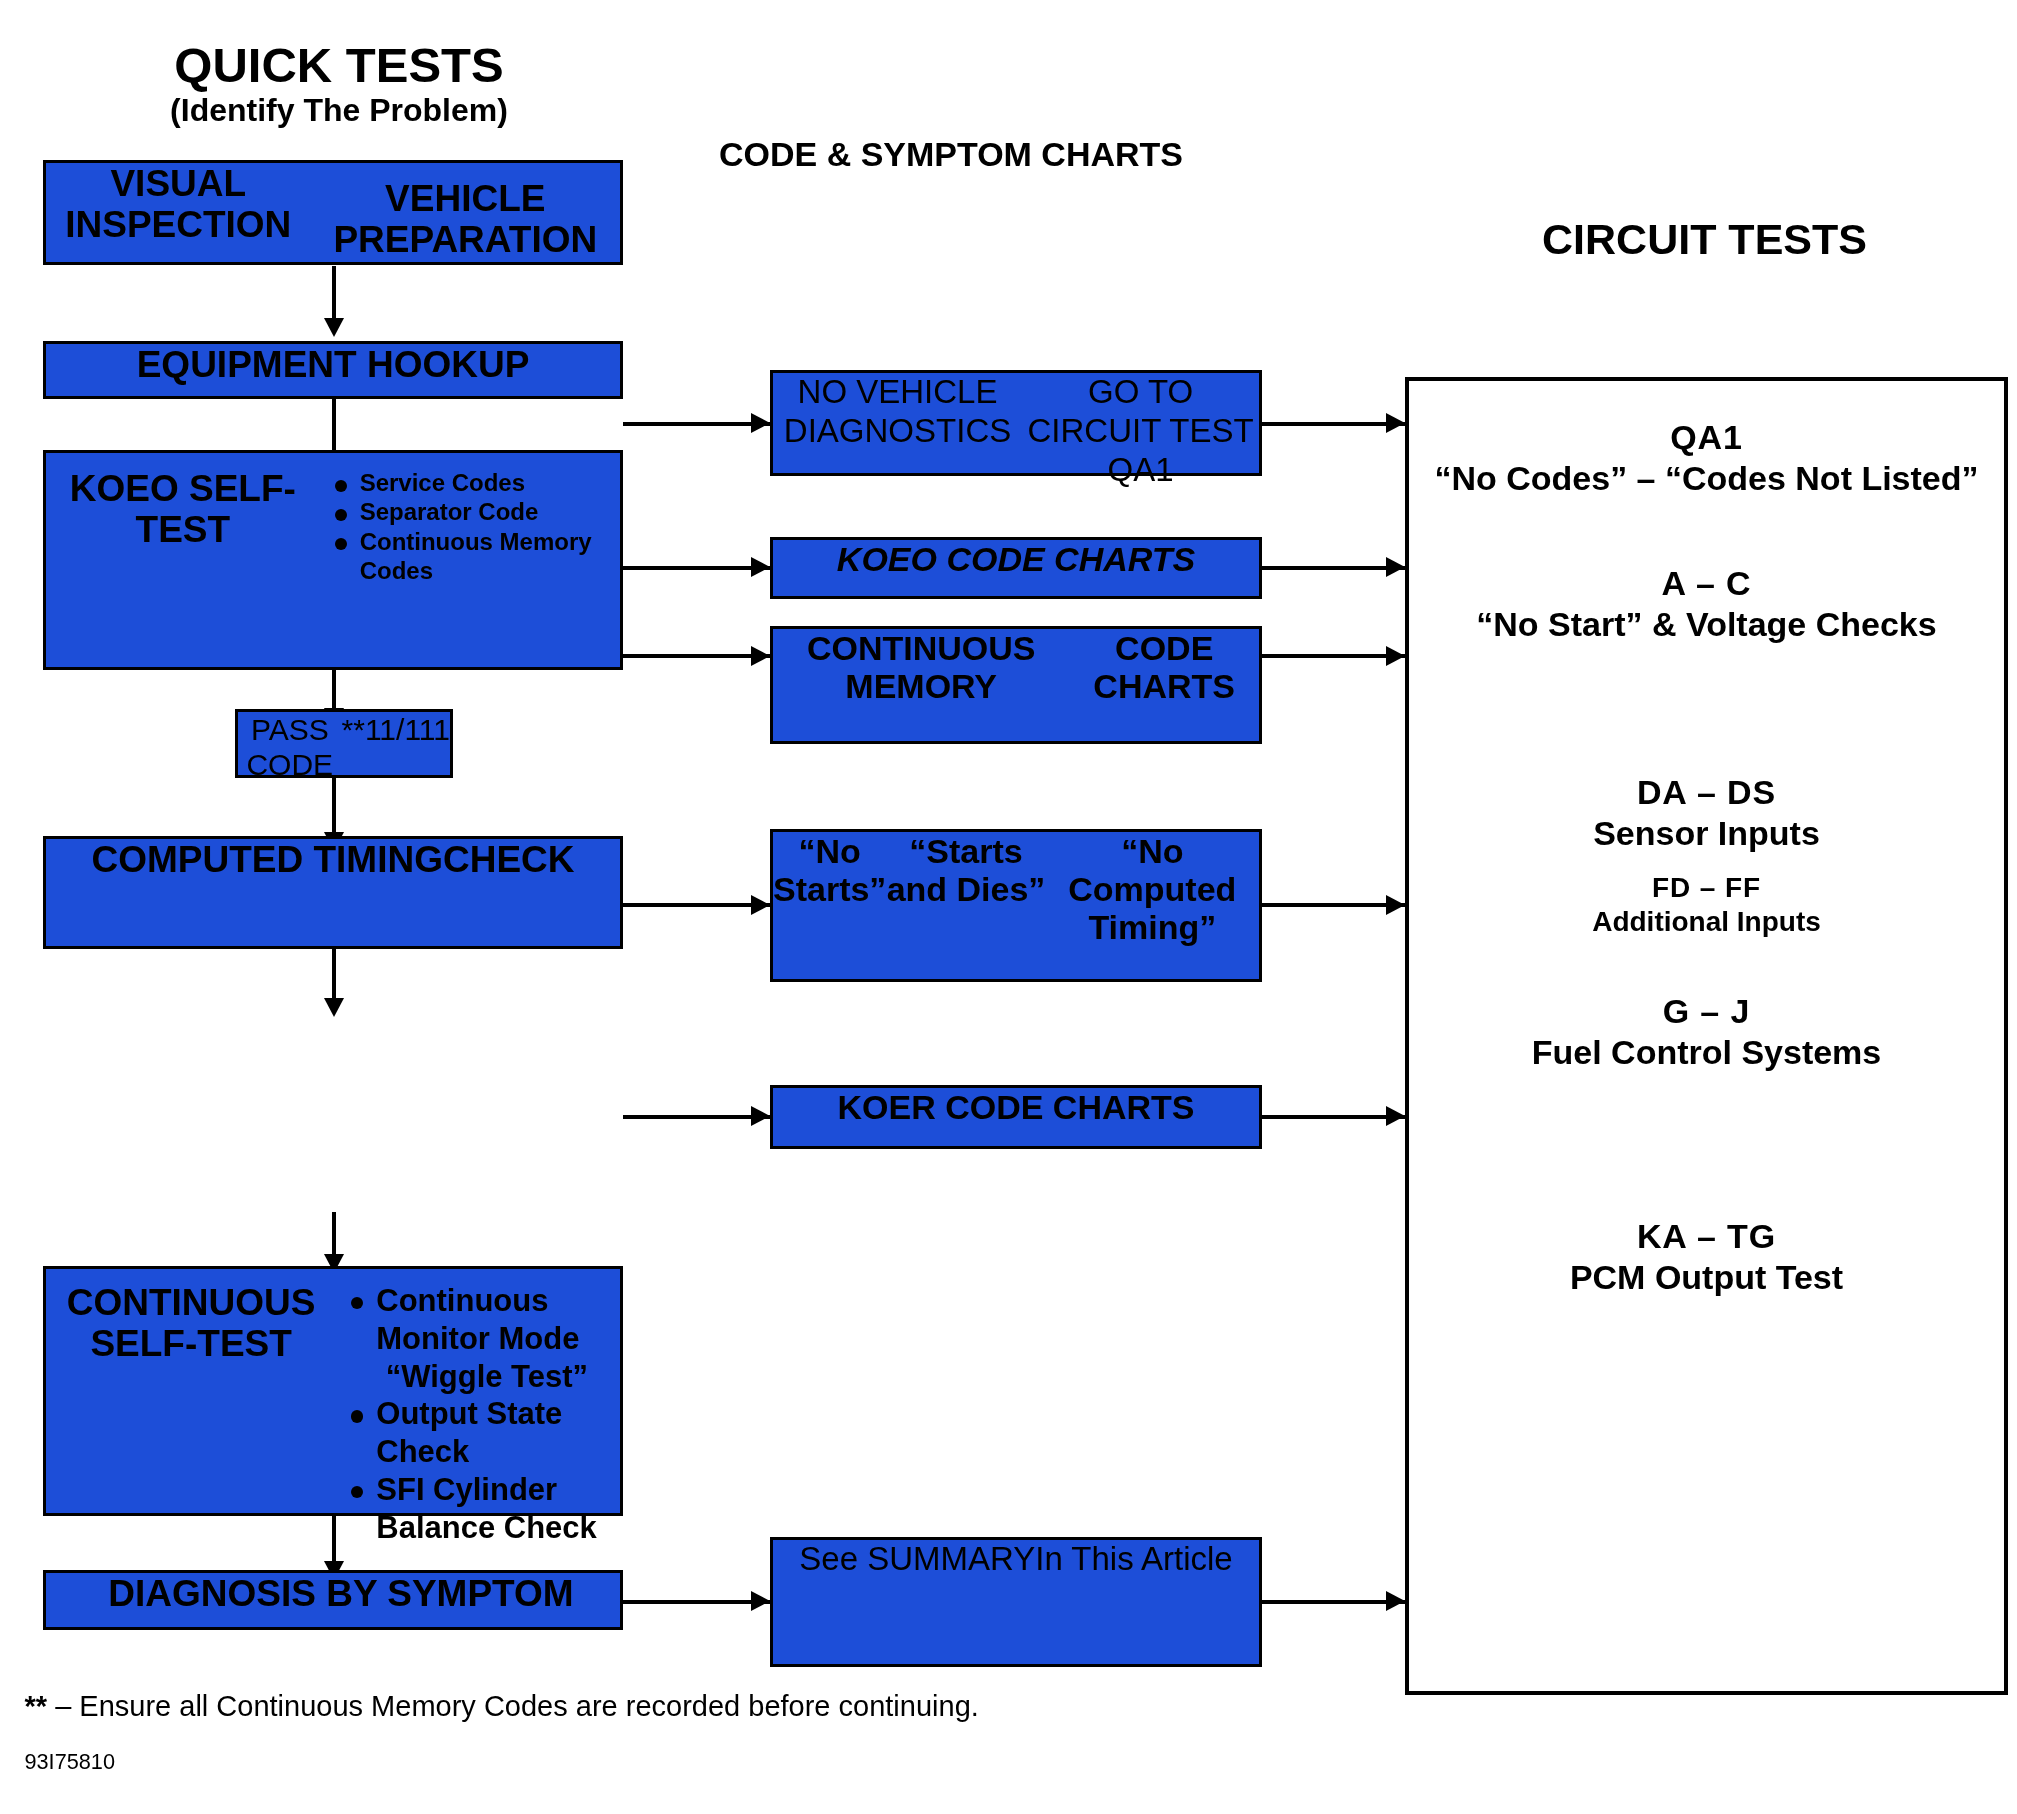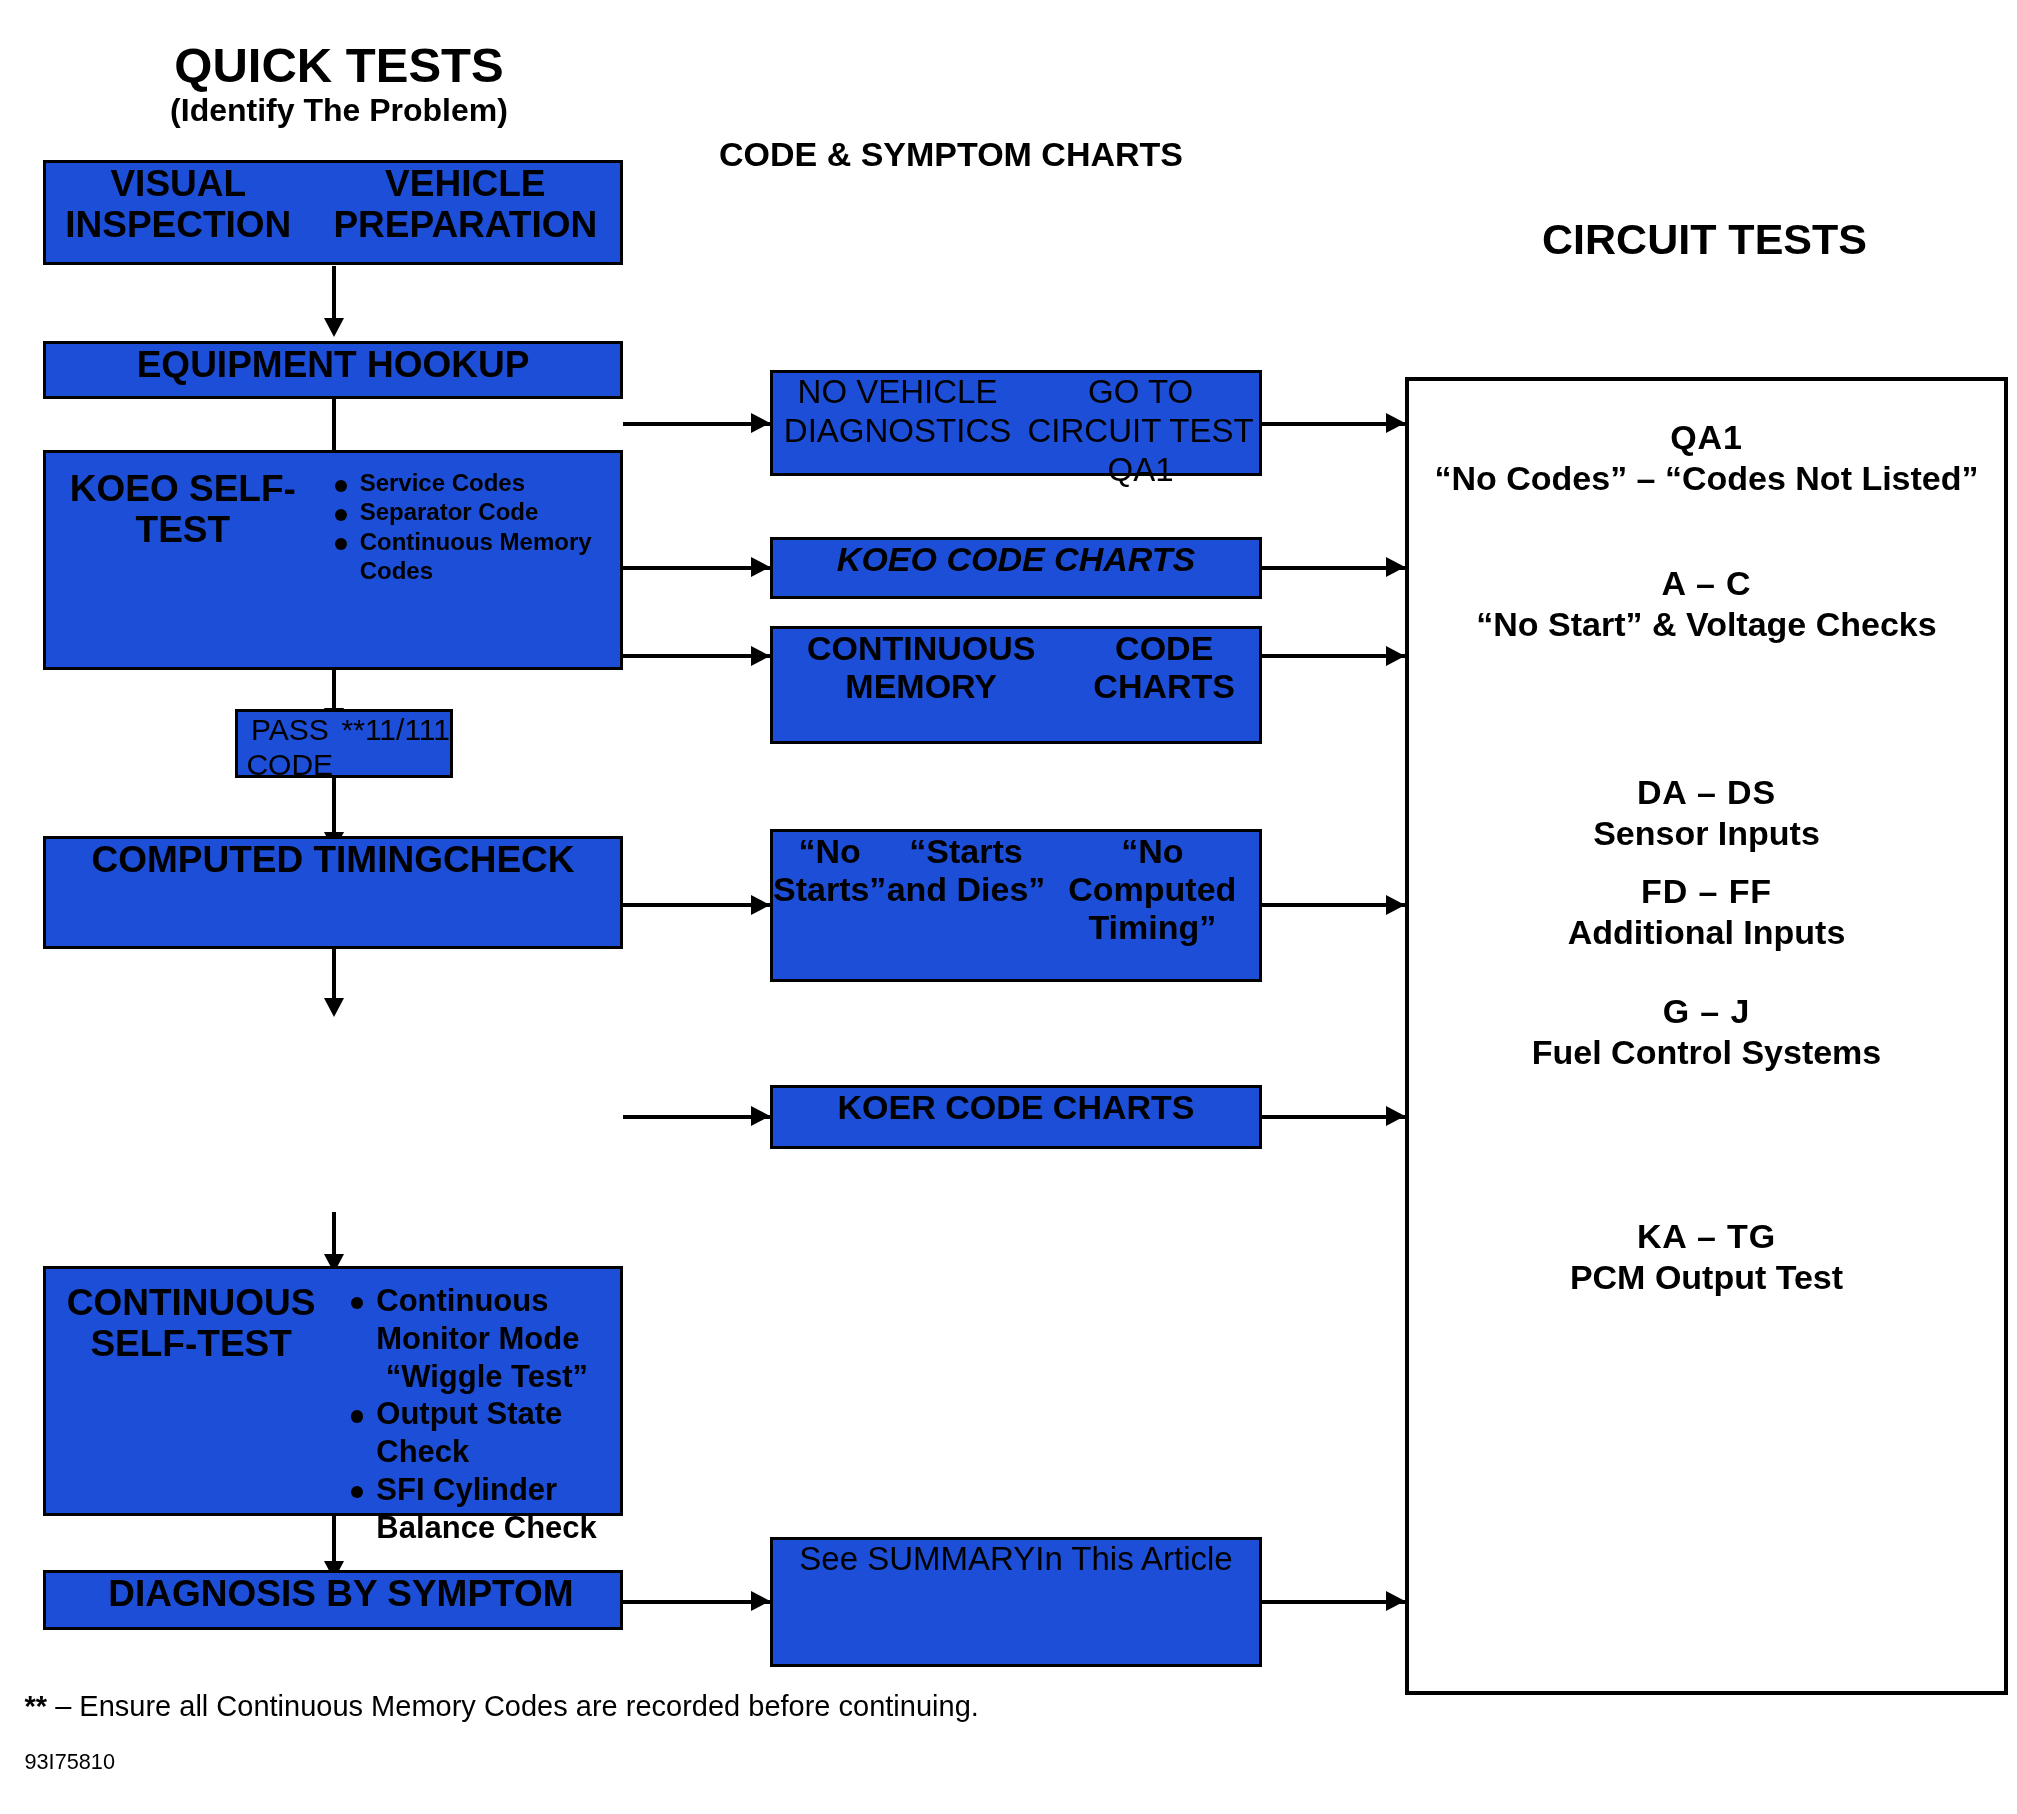--- a/index.html
+++ b/index.html
@@ -143,21 +143,21 @@
   <div class="abs hd" id="quick-tests-title">QUICK TESTS</div>
 
   <div class="abs hd" id="quick-tests-sub">(Identify The Problem)</div>
 
   <div class="abs hd" id="code-symptom-title">CODE &amp; SYMPTOM CHARTS</div>
 
   <div class="abs hd" id="circuit-tests-title">CIRCUIT TESTS</div>
 
   <div class="box" style="left:43px; top:160px; width:580px; height:105px;">
     <div class="title" style="font-size:37px;">VISUAL INSPECTION</div>
-    <div class="title" style="font-size:37px;">VEHICLE PREPARATION</div>
+    <div class="title" style="font-size:37px;margin-top:15px;">VEHICLE PREPARATION</div>
   </div>
 
   <div class="vline" style="left:332px; top:266px; height:58px;"></div>
   <div class="arrow-down" style="left:324px; top:318px;"></div>
 
   <div class="box" style="left:43px; top:341px; width:580px; height:58px;">
     <div class="title" style="font-size:37px;">EQUIPMENT HOOKUP</div>
   </div>
 
   <div class="vline" style="left:332px; top:399px; height:58px;"></div>
@@ -289,21 +289,21 @@
     <div class="ct-entry" style="top:182px; font-size:34px;">
       <span class="code">A  –  C</span>
       <span class="desc">“No Start” &amp; Voltage Checks</span>
     </div>
 
     <div class="ct-entry" style="top:391px; font-size:34px;">
       <span class="code">DA – DS</span>
       <span class="desc">Sensor Inputs</span>
     </div>
 
-    <div class="ct-entry" style="top:490px; font-size:34px;">
+    <div class="ct-entry" style="top:490px; font-size:28px;">
       <span class="code">FD  –  FF</span>
       <span class="desc">Additional Inputs</span>
     </div>
 
     <div class="ct-entry" style="top:610px; font-size:34px;">
       <span class="code">G  –  J</span>
       <span class="desc">Fuel Control Systems</span>
     </div>
 
     <div class="ct-entry" style="top:835px; font-size:34px;">

